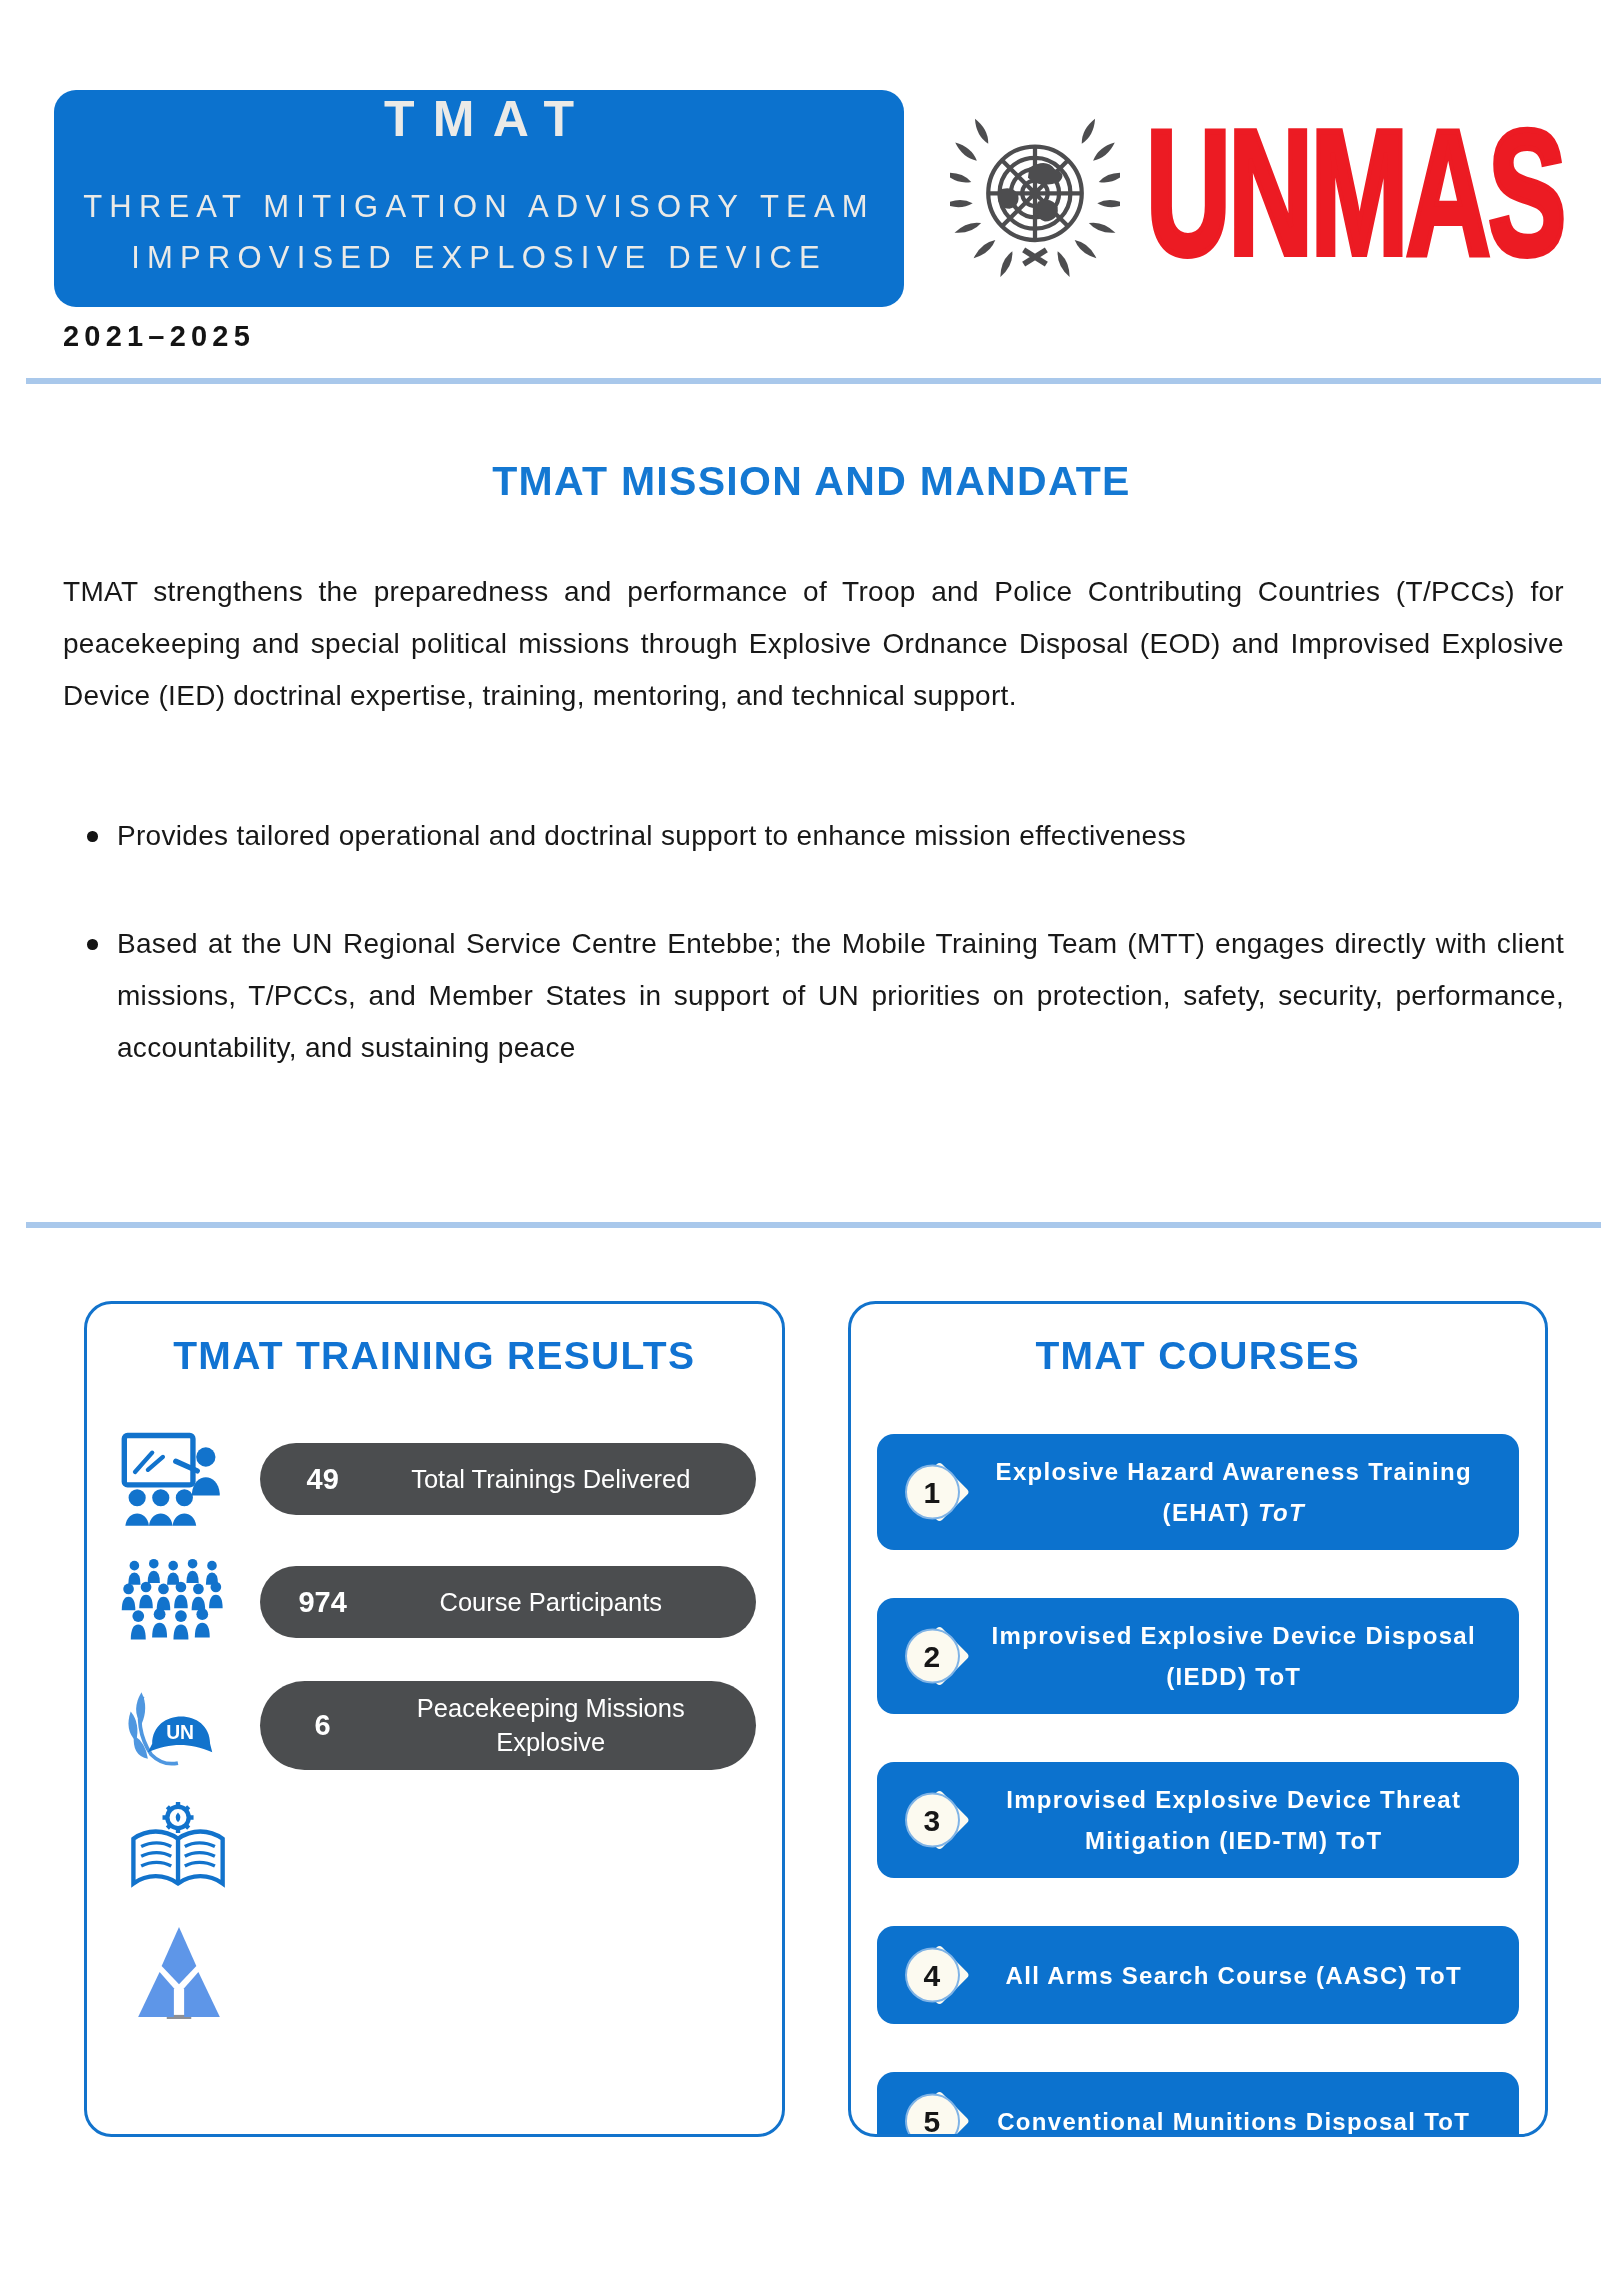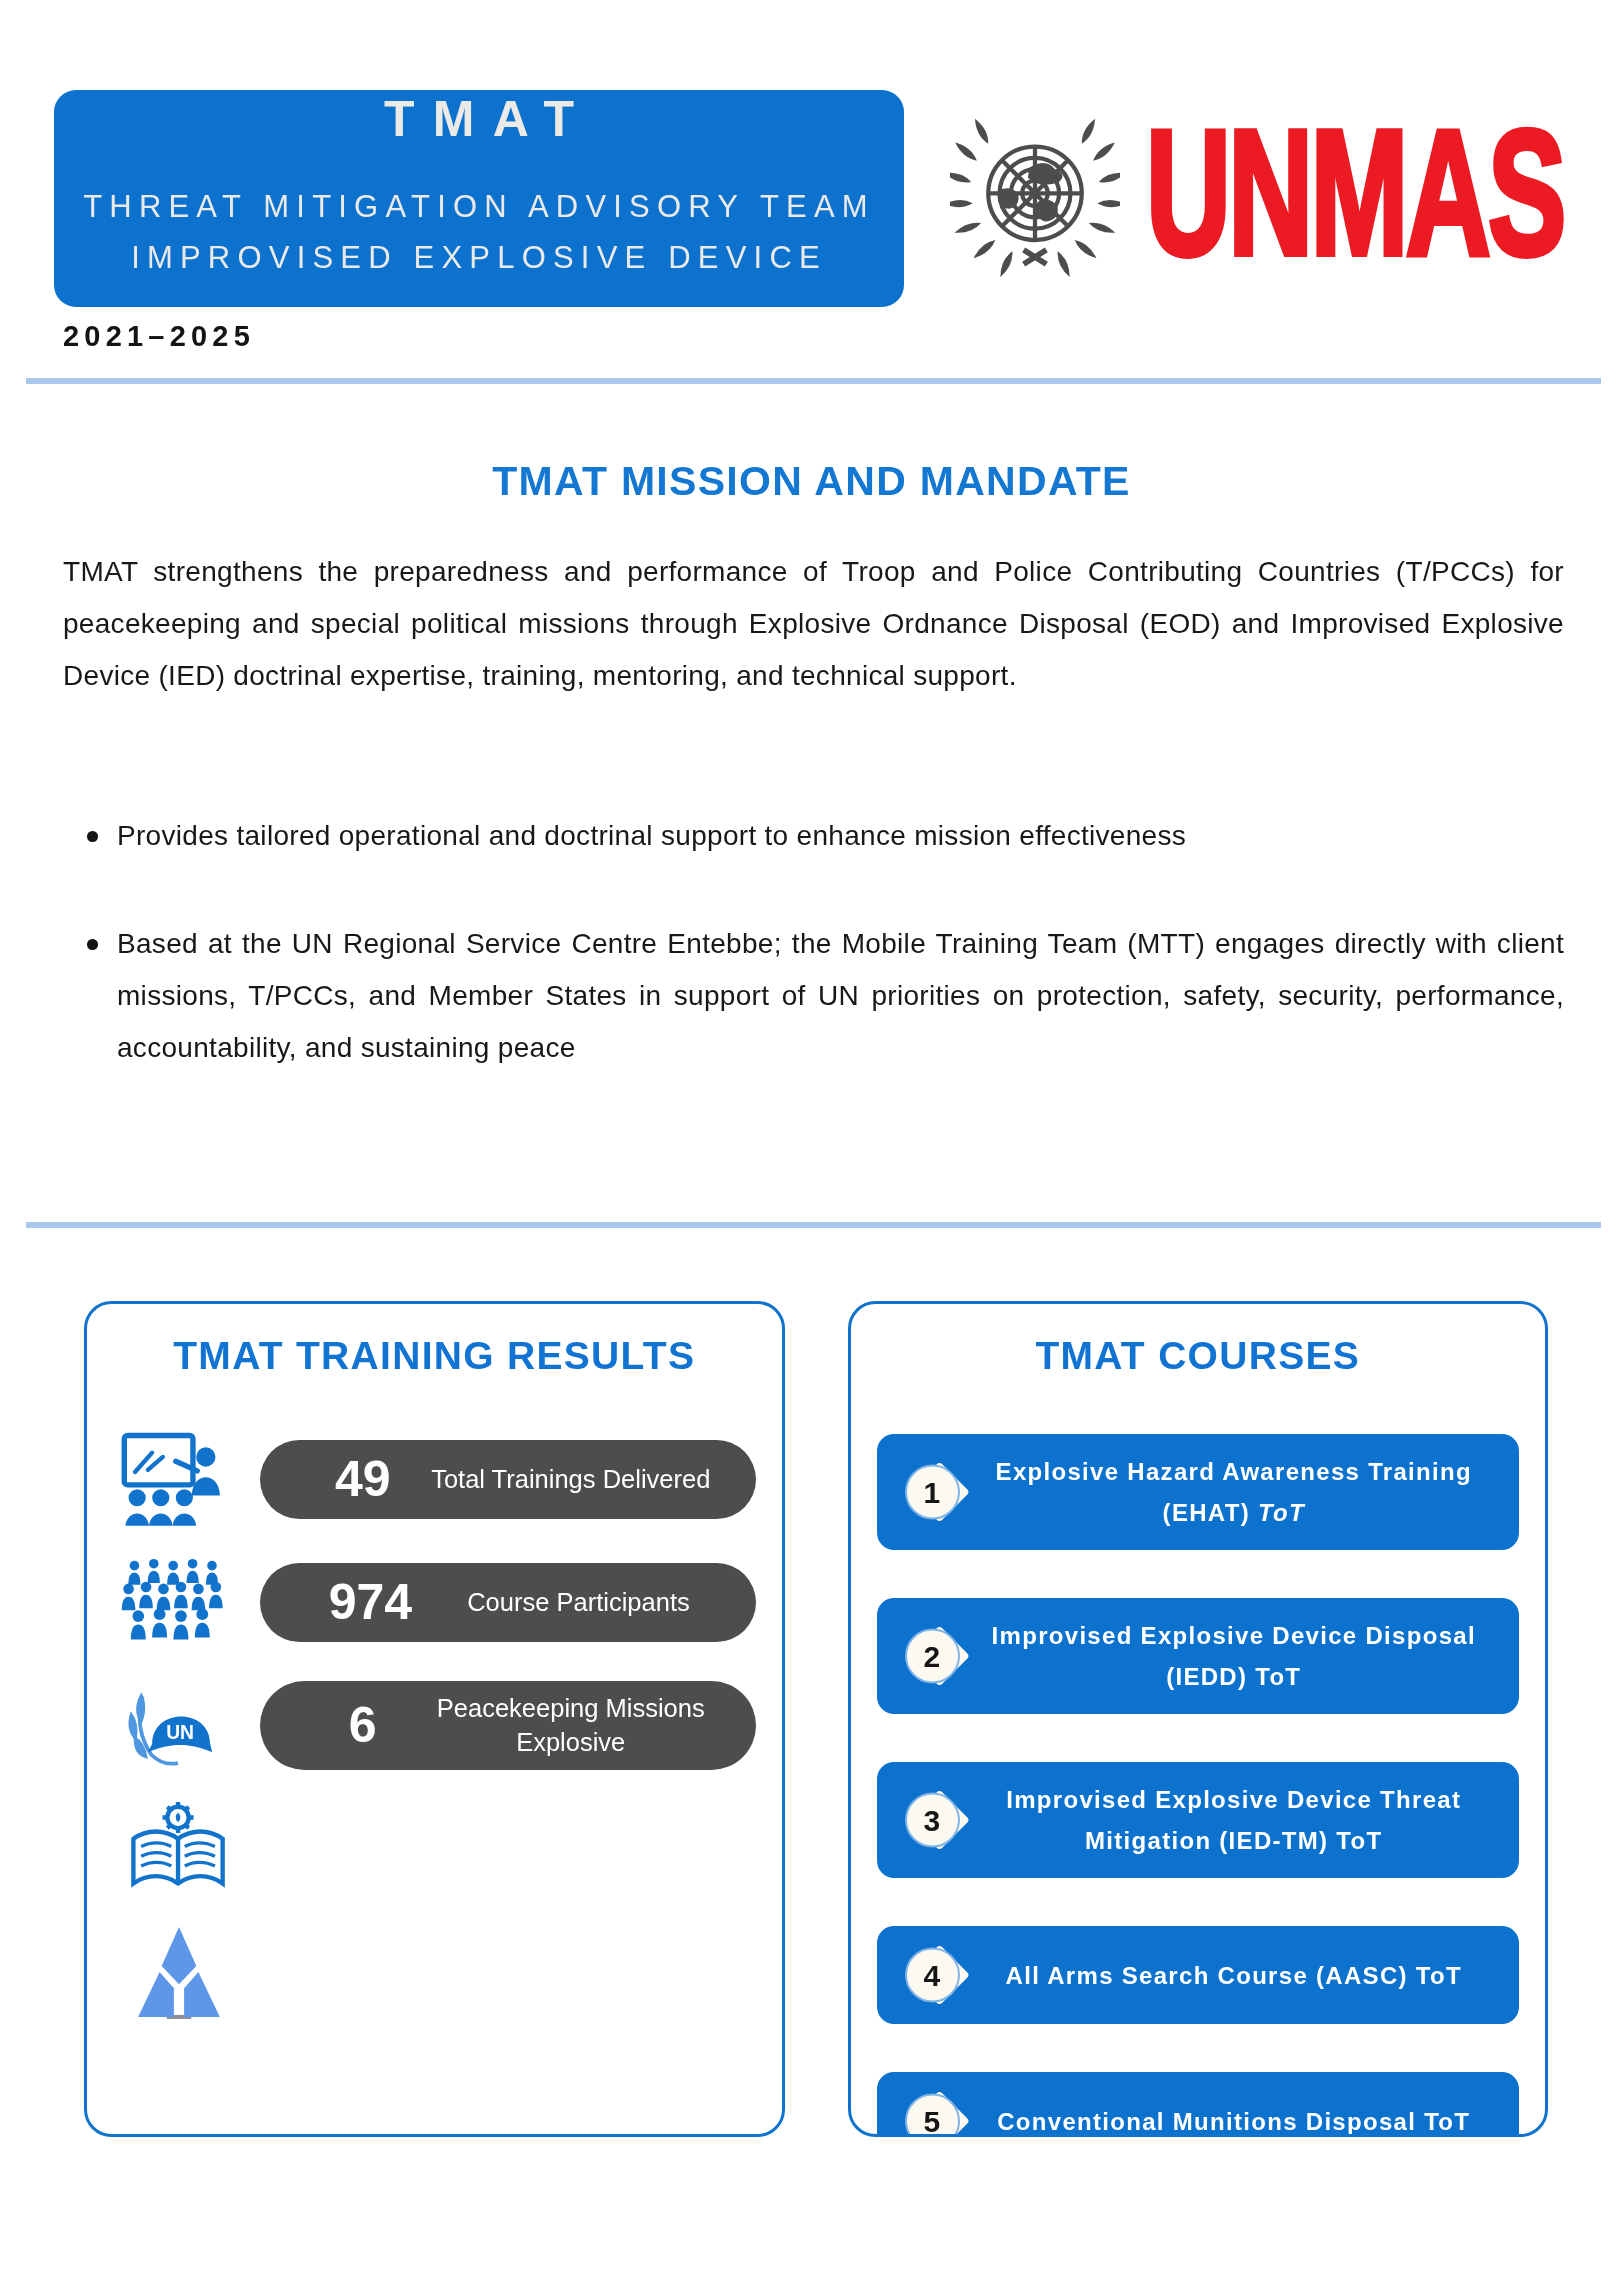--- a/index.html
+++ b/index.html
@@ -27,21 +27,21 @@
   .divider { position:absolute; left:26px; right:22px; height:5.9px; background:#A9C8EB; }
   .divider-1 { top:378px; }
   .divider-2 { top:1222px; }
 
   
   .mission-title {
     position:absolute; left:0; top:458px; width:100%; text-align:center;
     font-size:41px; font-weight:bold; color:#1478D2; letter-spacing:1.3px;
   }
   .mission-paragraph {
-    position:absolute; left:63px; right:59px; top:546px;
+    position:absolute; left:63px; right:59px; top:566px;
     font-size:28px; line-height:52px; text-align:justify; letter-spacing:0.3px;
   }
   .mission-bullets { position:absolute; left:86px; right:59px; top:810px; list-style:none; }
   .mission-bullets li {
     position:relative; padding-left:31px; margin-bottom:56px;
     font-size:28px; line-height:52px; text-align:justify; letter-spacing:0.3px;
   }
   .mission-bullets li::before {
     content:""; position:absolute; left:1.3px; top:21px; width:10.5px; height:10.5px;
     border-radius:50%; background:#141414;
@@ -57,21 +57,21 @@
 
   
   .results-rows { margin-top:52px; display:flex; flex-direction:column; gap:25px; }
   .result-row { display:flex; align-items:center; gap:15.7px; }
   .icon-cell { width:131px; height:98px; flex:none; display:flex; align-items:center; justify-content:center; }
   .icon-cell svg { width:118px; height:97px; }
   .stat-pill {
     flex:1; background:#4B4D4F; border-radius:46px; color:#fff;
     display:flex; align-items:center; gap:18.3px; padding:10.5px 29px; min-height:72px;
   }
-  .stat-value { font-size:50px; font-weight:bold; min-width:68px; text-align:center; flex:none;margin-left:40px; }
+  .stat-value { font-size:29px; font-weight:bold; min-width:68px; text-align:center; flex:none; }
   .stat-label { flex:1; font-size:25.5px; line-height:34px; text-align:center; }
 
   
   .course-list { margin-top:56px; display:flex; flex-direction:column; gap:48px; }
   .course-button {
     position:relative; background:#0C72CE; border-radius:17px; color:#fff;
     min-height:98px; display:flex; align-items:center; justify-content:center;
     padding:17px 26px 17px 98px; text-align:center;
     font-size:24px; font-weight:bold; letter-spacing:1.3px; line-height:41px;
   }

